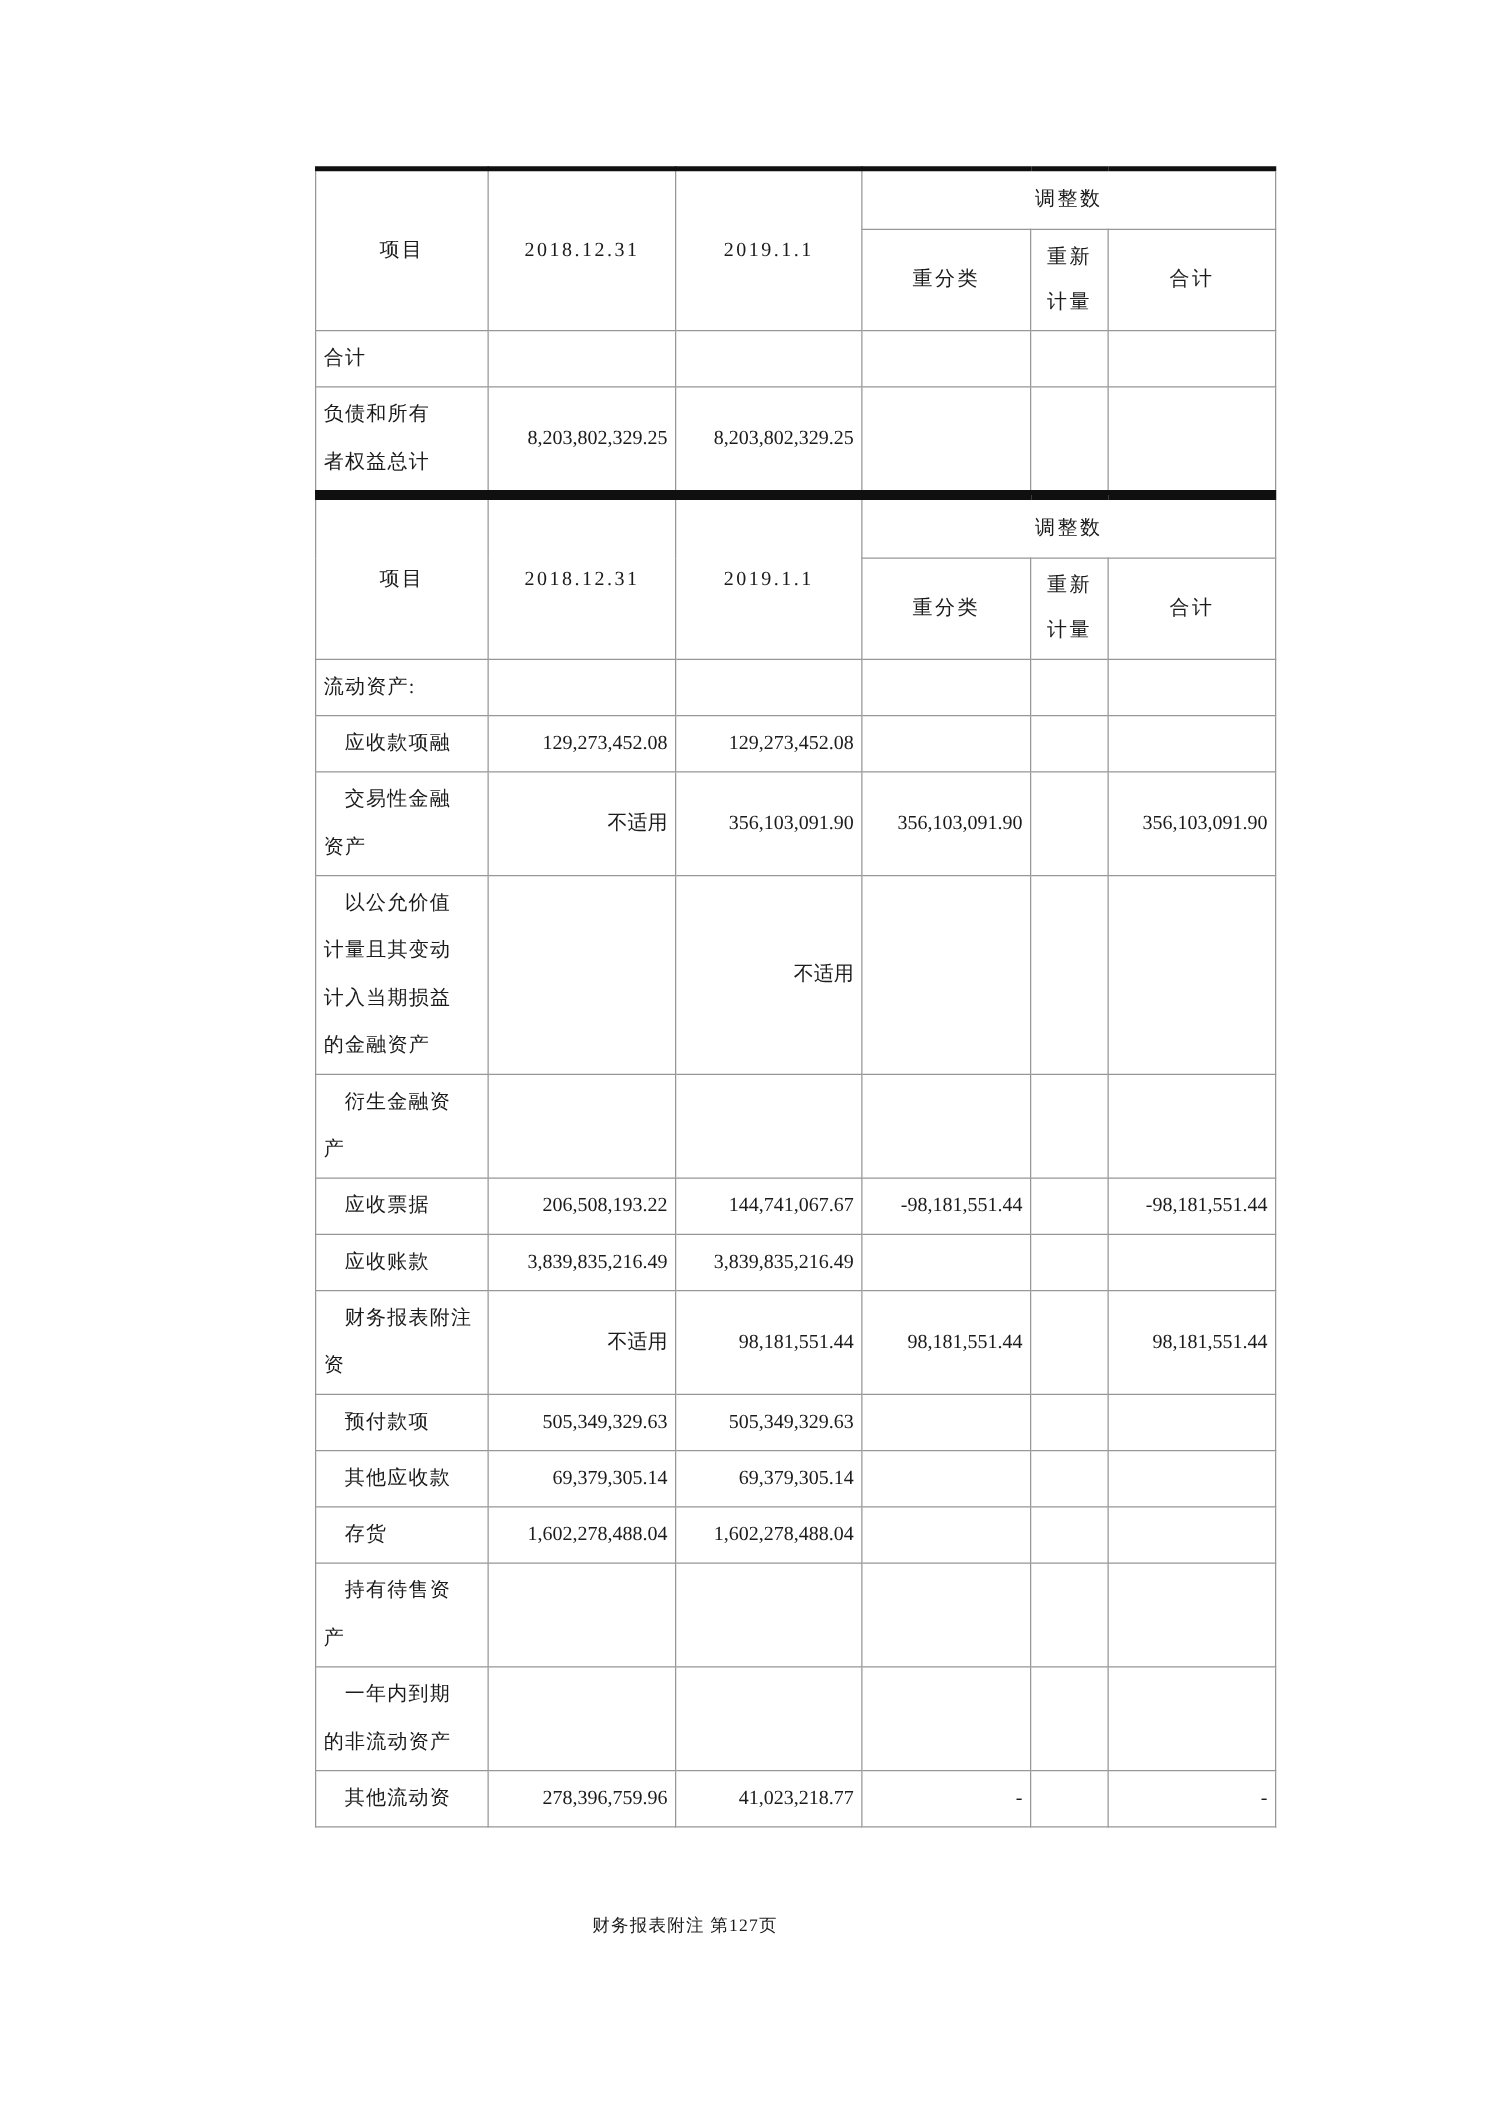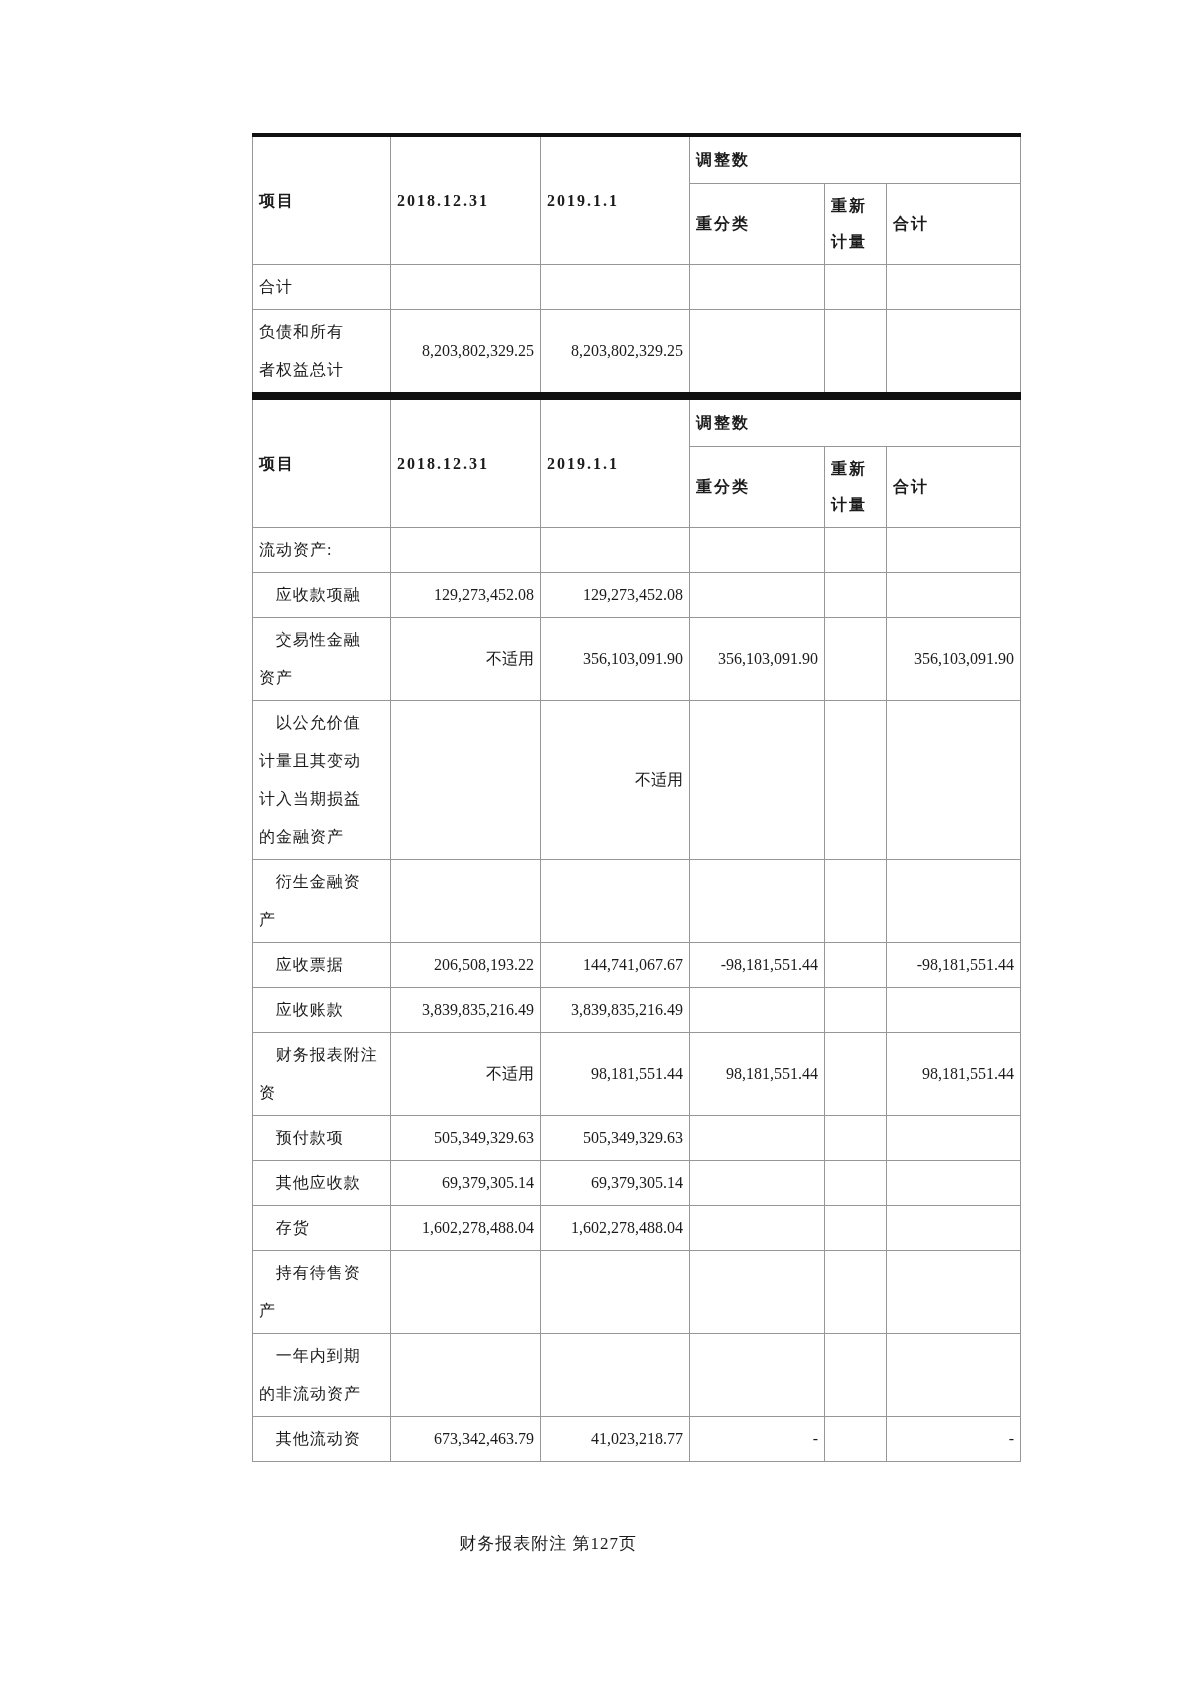--- a/index.html
+++ b/index.html
@@ -27,22 +27,22 @@
   }
   table.sheet th, table.sheet td {
     border: 1px solid #979797;
     vertical-align: middle;
     font-size: 16px;
     padding: 3px 6px;
     line-height: 38px;
     overflow: hidden;
   }
   table.sheet thead th {
-    font-weight: bold;
-    text-align: left;
+    font-weight: normal;
+    text-align: center;
     letter-spacing: 2px;
     line-height: 36px;
   }
   th.adj-head { height: 40px; }
   tr.subhead th { height: 74px; }
   .prelines { white-space: pre-line; }
   td.c-label {
     text-align: left;
     white-space: pre-line;
     letter-spacing: 1px;
@@ -61,21 +61,21 @@
     font-size: 18px;
     font-weight: bold;
     letter-spacing: 2px;
     margin: 56px 0 54px 0;
   }
   .spacer-top { height: 133px; }
   .footer-wrap {
     width: 1096px;
     text-align: center;
     margin-top: 70px;
-    font-size: 17px;
+    font-size: 14px;
     letter-spacing: 1px;
   }
 </style>
 </head>
 <body>
 
 <div class="spacer-top"></div>
 
 <div class="content">
 
@@ -255,21 +255,21 @@
           <td class="c-label ind">一年内到期
 的非流动资产</td>
           <td class="c-num"></td>
           <td class="c-num"></td>
           <td class="c-num"></td>
           <td class="c-num"></td>
           <td class="c-num"></td>
         </tr>
         <tr>
           <td class="c-label ind">其他流动资</td>
-          <td class="c-num">673,342,463.79</td>
+          <td class="c-num">278,396,759.96</td>
           <td class="c-num">41,023,218.77</td>
           <td class="c-num">-</td>
           <td class="c-num"></td>
           <td class="c-num">-</td>
         </tr>
       </tbody>
   </table>
 
 </div>
 

